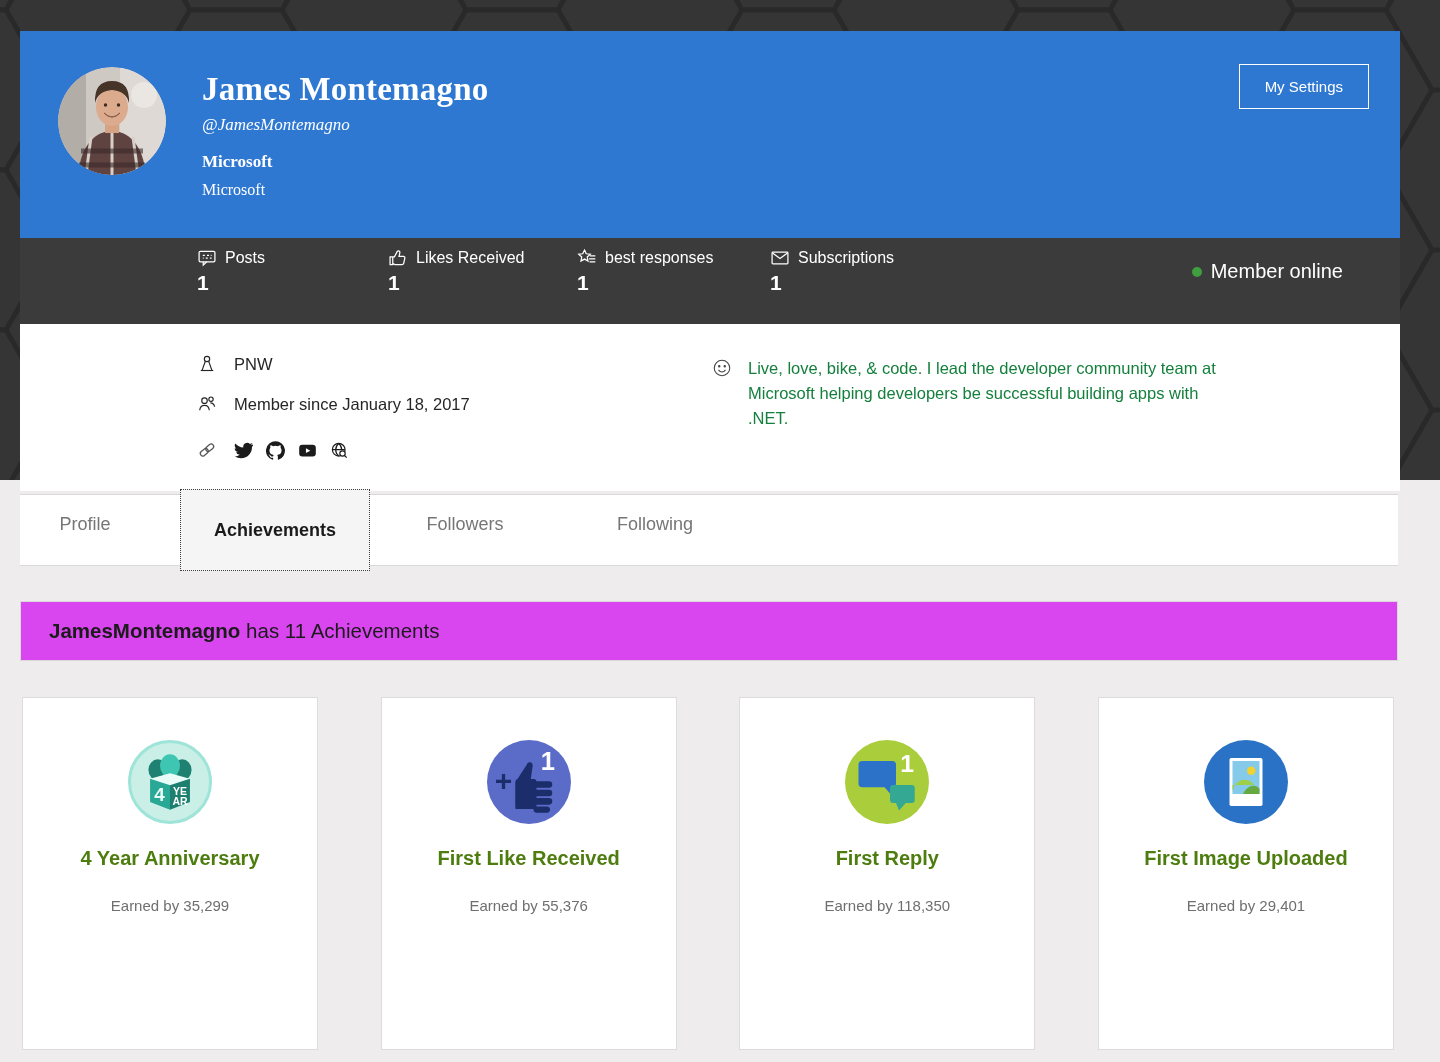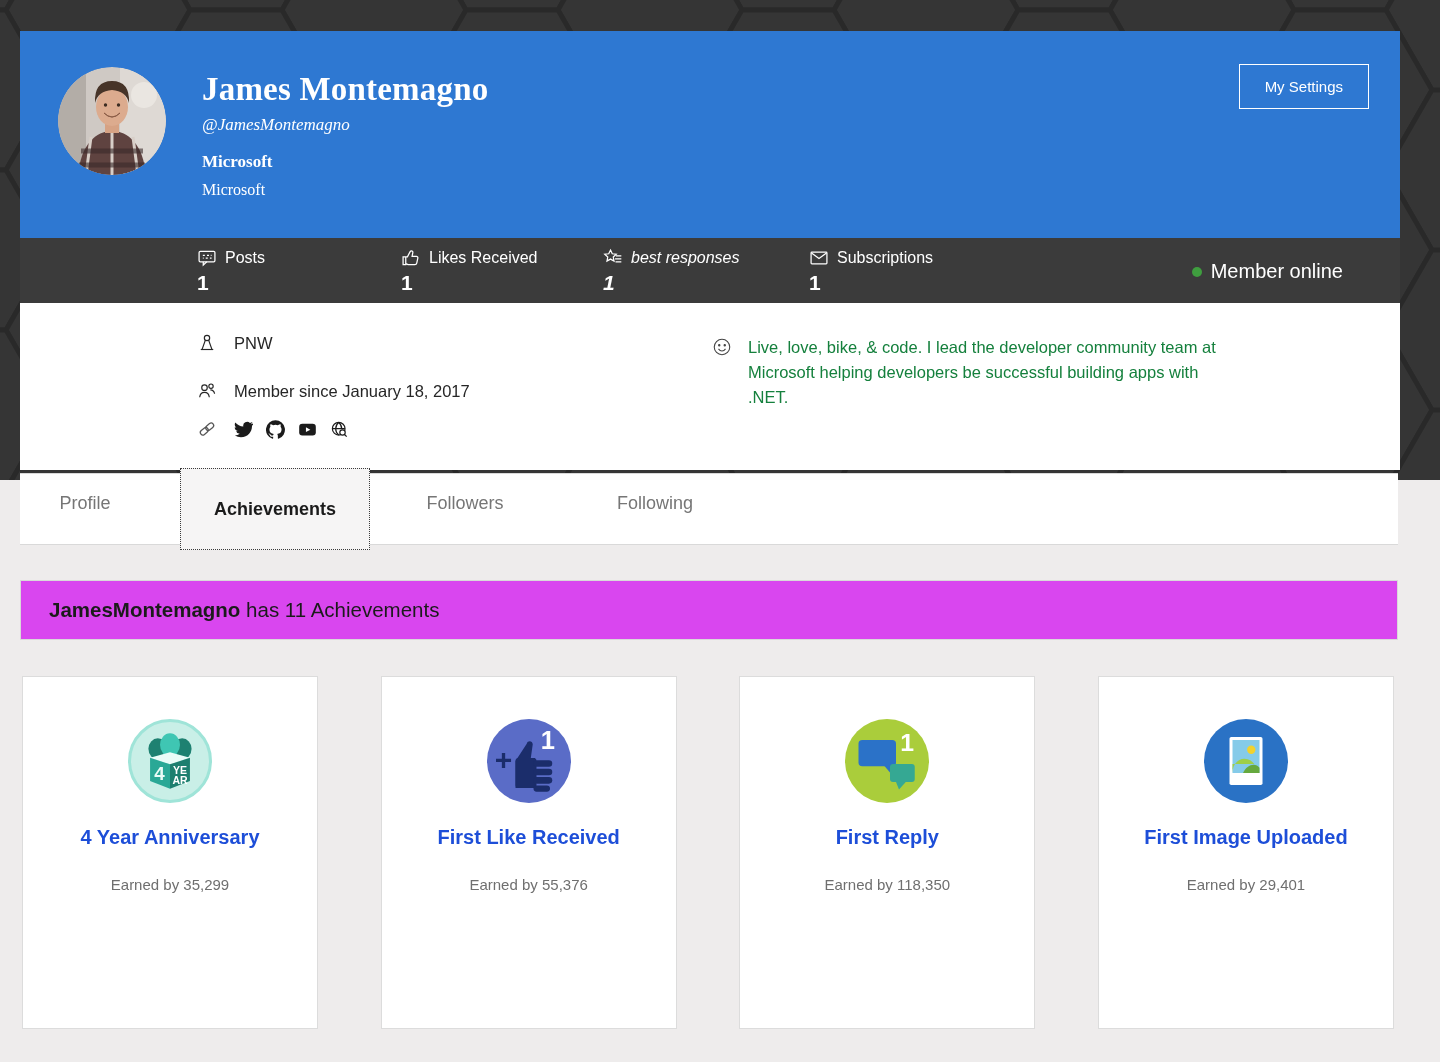--- a/index.html
+++ b/index.html
@@ -13,37 +13,37 @@
   .avatar{position:absolute;left:38px;top:36px;width:108px;height:108px;border-radius:50%;overflow:hidden;}
   .id-block{position:absolute;left:182px;top:40px;font-family:Liberation Serif, serif;}
   .name{font-size:33px;font-weight:bold;letter-spacing:.2px;}
   .handle{font-size:17px;font-style:italic;margin-top:7px;}
   .company{font-size:17px;font-weight:bold;margin-top:17px;}
   .company2{font-size:16px;margin-top:9px;}
   .settings-btn{position:absolute;right:31px;top:33px;background:transparent;border:1px solid #fff;
     color:#ffffff;font-size:15px;padding:13px 25px;font-family:inherit;cursor:pointer;}
 
   
-  .stats-bar{position:relative;height:65px;background:#3b3b3b;color:#fff;display:flex;gap:13px;}
+  .stats-bar{position:relative;height:86px;background:#3b3b3b;color:#fff;display:flex;}
   .stat{margin-top:10px;}
   .stat:nth-child(1){margin-left:177px;width:191px;}
   .stat:nth-child(2){width:189px;}
-  .stat:nth-child(3){width:193px;font-style:italic;}
+  .stat:nth-child(3){width:193px;}
   .stat-label{display:flex;align-items:center;gap:8px;font-size:16px;}
   .stat-label svg{width:20px;height:20px;}
   .stat-value{font-size:21px;font-weight:bold;margin-top:3px;}
   .online{position:absolute;right:57px;top:22px;display:flex;align-items:center;gap:9px;font-size:20px;}
   .online-dot{width:10px;height:10px;border-radius:50%;background:#3f9e3f;}
 
   
   .details{position:relative;height:167px;background:#fff;color:#262626;}
   .detail-row{position:absolute;left:177px;display:flex;align-items:center;gap:17px;font-size:16.5px;}
   .detail-row svg{width:20px;height:20px;flex:none;}
   .row-location{top:30px;}
-  .row-member{top:78px;}
+  .row-member{top:70px;}
   .row-social{top:116px;}
   .social-icons{display:flex;align-items:center;gap:13px;}
   .social-icons svg{width:19px;height:19px;display:block;}
   .social-link{display:block;line-height:0;}
   .bio{position:absolute;left:692px;top:32px;width:520px;display:flex;gap:16px;
        font-size:16.5px;line-height:25px;color:#15803d;}
   .bio svg{width:20px;height:20px;flex:none;margin-top:2px;}
   .bio-text{width:478px;}
 
   
@@ -66,21 +66,21 @@
   .cards{margin-top:36px;width:1372px;margin-left:2px;display:flex;justify-content:space-between;}
   .card{width:296px;height:353px;background:#fff;border:1px solid #dcdcdc;box-sizing:border-box;
     text-align:center;}
   .badge{margin:42px auto 0;width:84px;height:84px;border-radius:50%;box-sizing:border-box;
     display:flex;align-items:center;justify-content:center;}
   .badge svg{display:block;}
   .badge-anniv{background:#c9efe7;border:3px solid #9fe4d8;}
   .badge-like{background:#5a6cc7;}
   .badge-reply{background:#aacd3b;}
   .badge-photo{background:#2a72c5;}
-  .card-title{margin-top:23px;font-size:20px;font-weight:bold;color:#1d4ed8;}
+  .card-title{margin-top:23px;font-size:20px;font-weight:bold;color:#4d7c0f;}
   .card-earned{margin-top:27px;font-size:15px;color:#6f6f6f;}
 </style>
 </head>
 <body>
 
 <div class="page">
 
   <svg class="hexbg" width="1440" height="480">
     <defs>
       <pattern id="hexpat" width="276" height="160" patternUnits="userSpaceOnUse" patternTransform="translate(-40,-70)">

